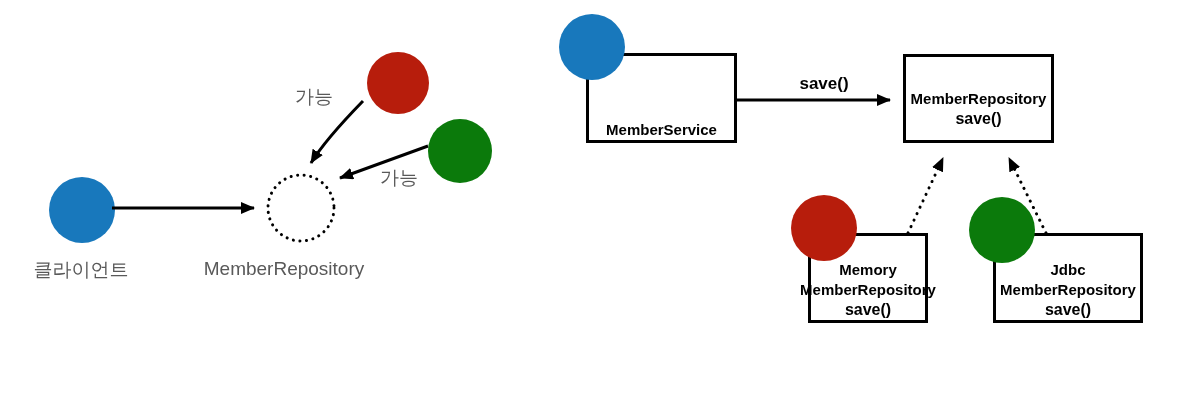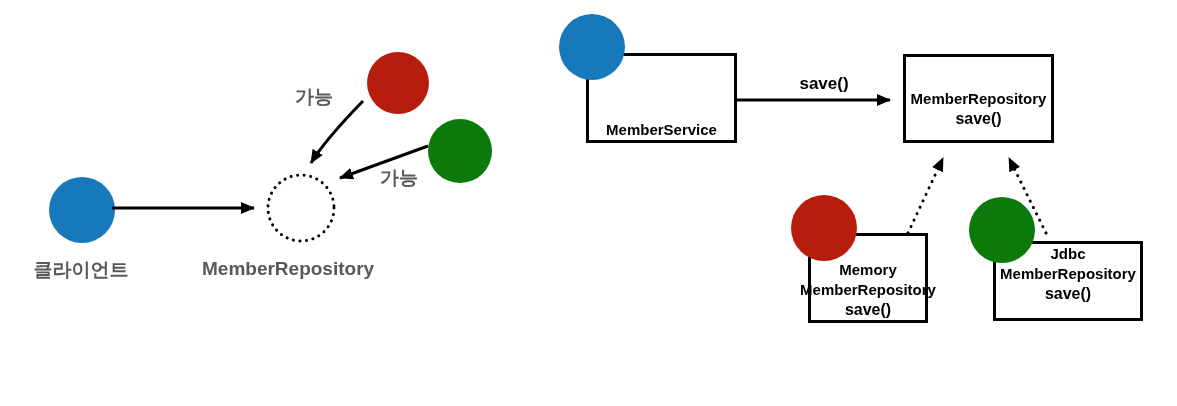--- a/index.html
+++ b/index.html
@@ -1,21 +1,21 @@
 <!DOCTYPE html>
 <html><head>
 <meta charset="utf-8">
 <style>
   html,body{margin:0;padding:0;background:#ffffff;}
   .canvas{
     position:relative;width:1177px;height:406px;background:#ffffff;
     font-family:"Liberation Sans","DejaVu Sans",sans-serif;overflow:hidden;
   }
   .lbl{position:absolute;text-align:center;white-space:nowrap;}
-  .lbl.gray{color:#595959;font-weight:bold;font-size:19px;}
+  .lbl.gray{color:#595959;font-weight:normal;font-size:19px;}
   .uml-box{
     position:absolute;background:#ffffff;border:3px solid #000;
     box-sizing:border-box;display:flex;flex-direction:column;align-items:center;
     z-index:1;
   }
   .box-line{font-size:15px;font-weight:bold;color:#000;line-height:20px;white-space:nowrap;}
   .box-method{font-size:16px;font-weight:bold;color:#000;line-height:20px;white-space:nowrap;}
   .interface-caption{position:absolute;font-size:24px;color:#000;text-align:center;white-space:nowrap;}
   .arrow-caption{position:absolute;font-size:17px;font-weight:bold;color:#000;text-align:center;white-space:nowrap;}
   svg.overlay{position:absolute;left:0;top:0;z-index:2;pointer-events:none;}
@@ -40,21 +40,21 @@
     <div class="box-line">MemberRepository</div>
     <div class="box-method">save()</div>
   </div>
 
   <div class="uml-box" style="left:808px;top:233px;width:120px;height:90px;padding-top:24px;justify-content:center;">
     <div class="box-line">Memory</div>
     <div class="box-line">MemberRepository</div>
     <div class="box-method">save()</div>
   </div>
 
-  <div class="uml-box" style="left:993px;top:233px;width:150px;height:80px;margin-top:8px;">
+  <div class="uml-box" style="left:993px;top:233px;width:150px;height:90px;padding-top:24px;">
     <div class="box-line">Jdbc</div>
     <div class="box-line">MemberRepository</div>
     <div class="box-method">save()</div>
   </div>
 
   <svg class="overlay" width="1177" height="406" viewBox="0 0 1177 406">
     <defs>
       <marker id="arrow" markerUnits="userSpaceOnUse" markerWidth="16" markerHeight="14" refX="13" refY="6" orient="auto">
         <path d="M0,0 L14,6 L0,12 Z" fill="#000"></path>
       </marker>

